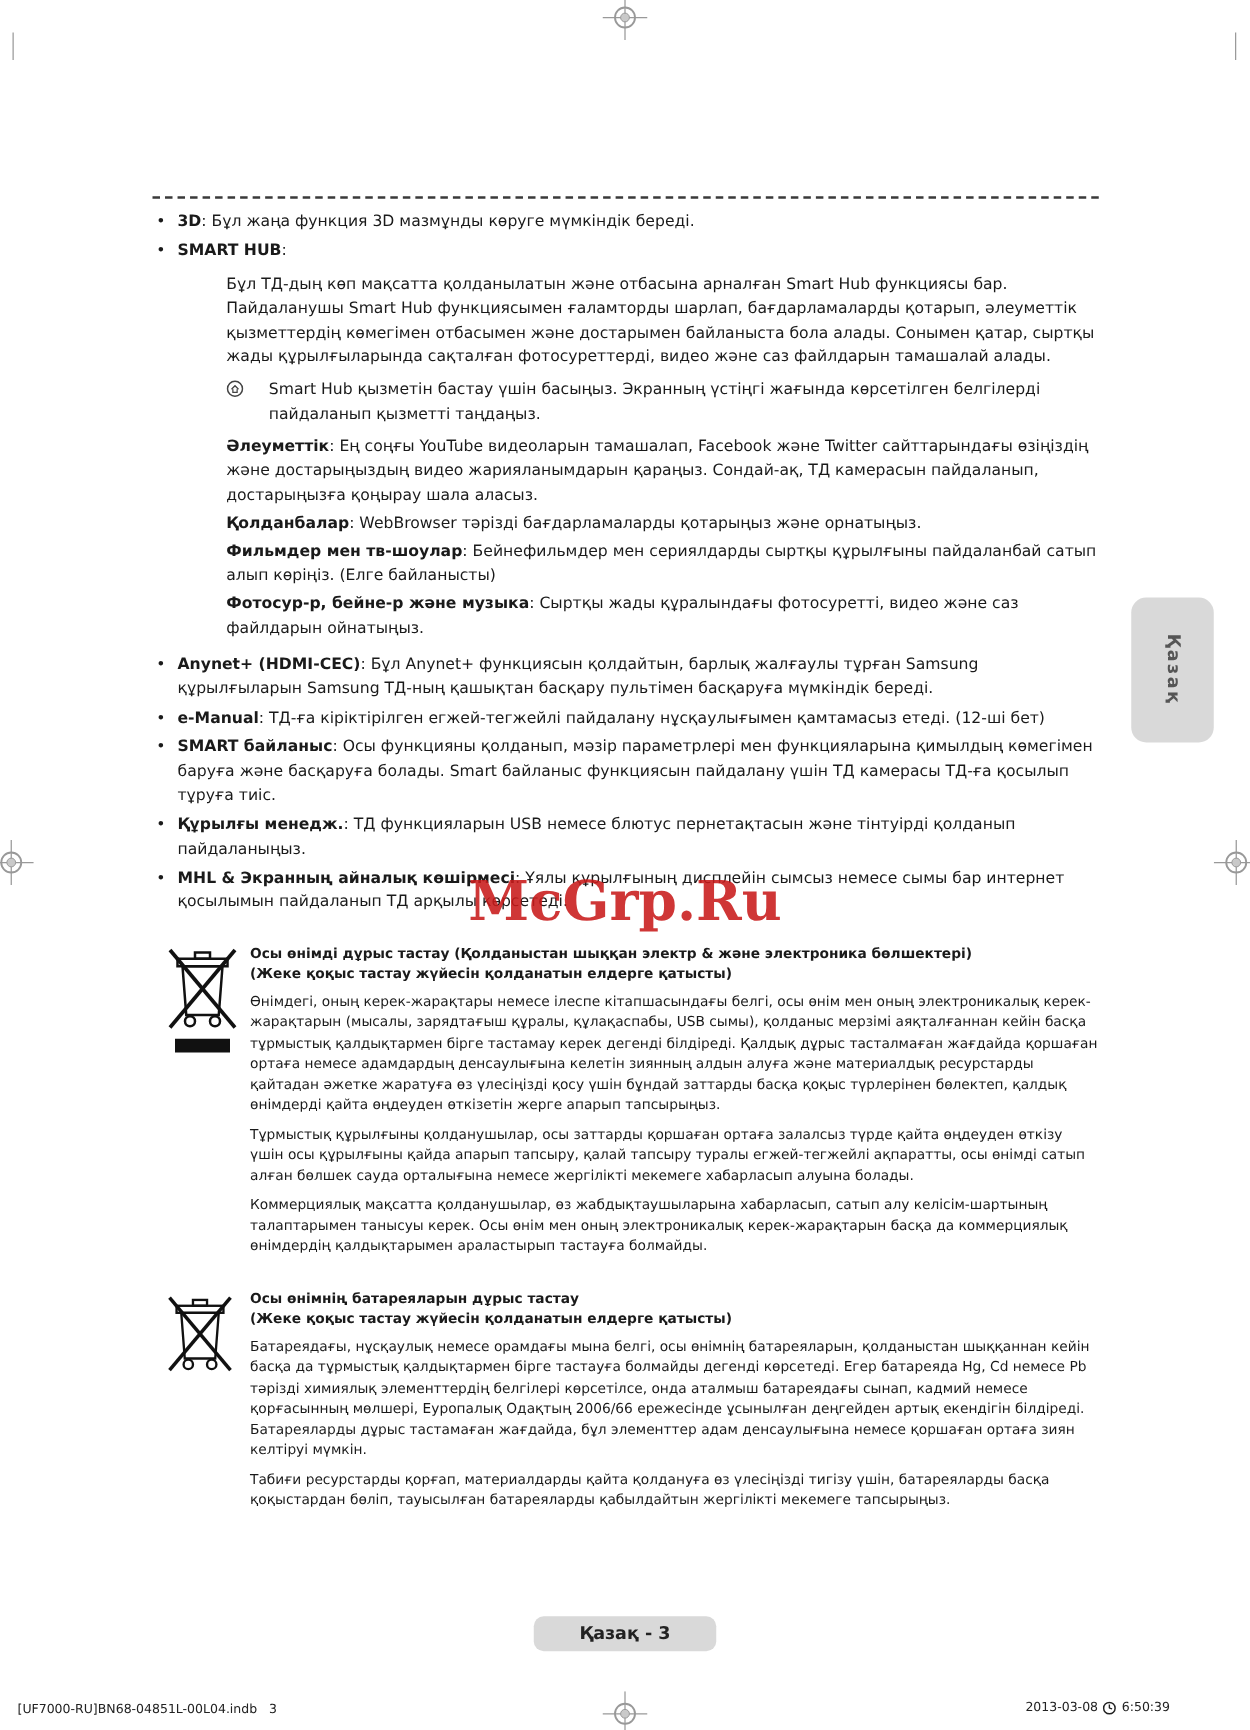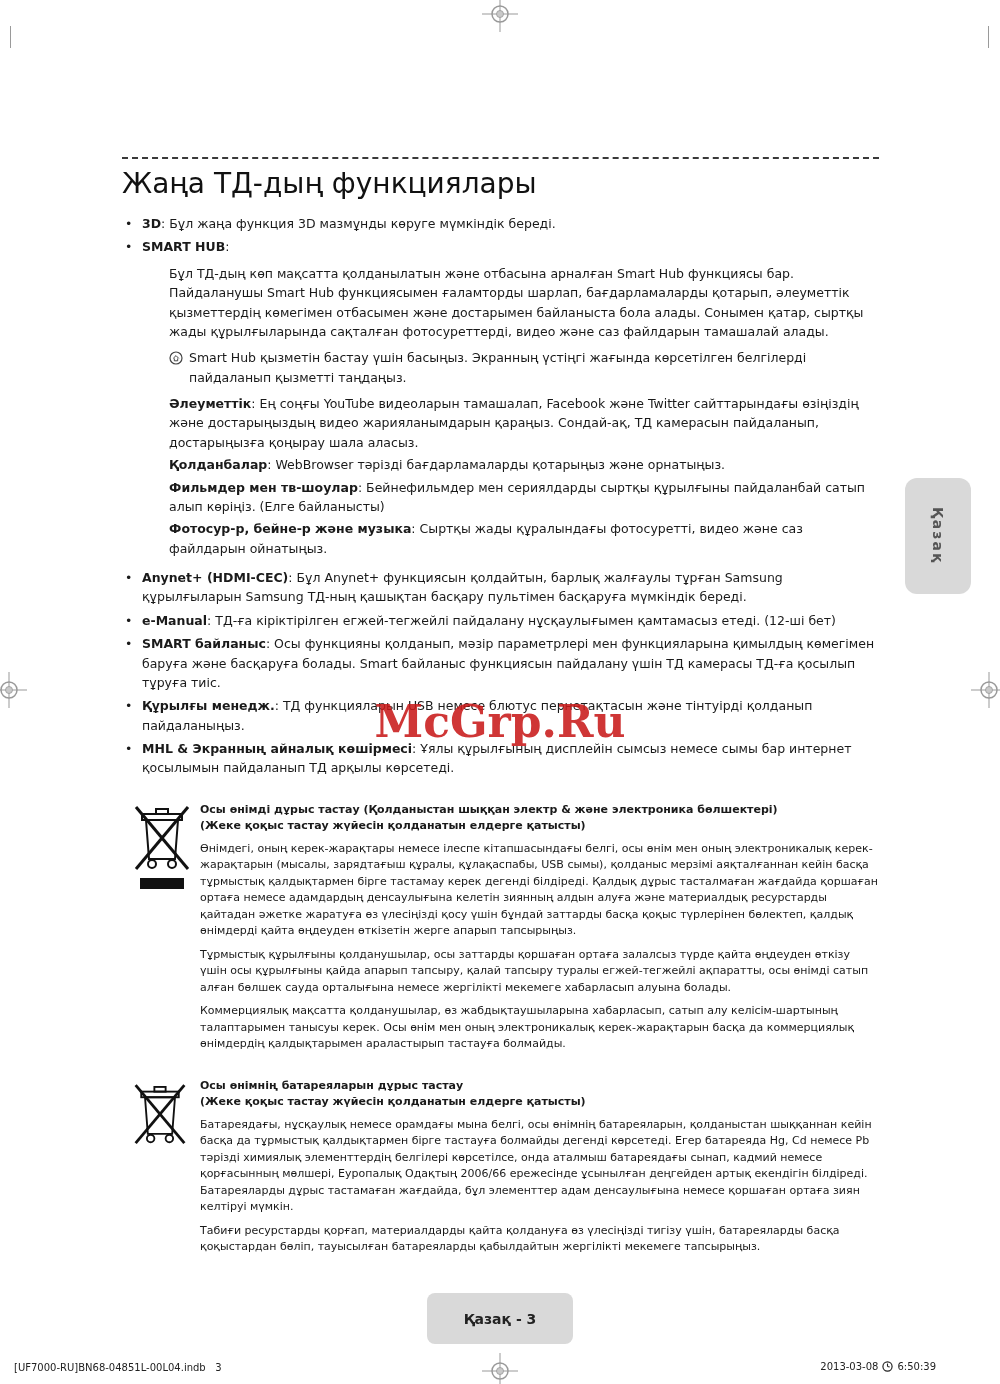--- a/index.html
+++ b/index.html
@@ -18,23 +18,23 @@
     font-size:12.5px;
     line-height:1.55;
   }
   .dashed { border:none; border-top:2px dashed #3a3a3a; margin:19px 0 8px 0; }
   .title { font-size:28px; font-weight:400; color:#111; margin:4px 0 14px 0; }
   .bullets { font-size:12.5px; line-height:1.55; }
   .bullet { display:flex; margin-bottom:4px; }
   .dot { flex:0 0 20px; padding-left:3px; }
   .btext { flex:1; }
   .term { font-weight:bold; }
-  .shub { margin:7px 0 6px 27px; }
+  .shub { margin:7px 0 6px 39px; }
   .shub .para { margin-bottom:7px; }
-  .note { display:flex; gap:6px; margin-bottom:7px; align-items:flex-start; }
+  .note { display:flex; gap:20px; margin-bottom:7px; align-items:flex-start; }
   .shicon { flex:0 0 14px; padding-top:3px; line-height:0; }
   .subitem { margin-bottom:3px; }
   .weee { display:flex; margin-top:24px; padding-left:8px; }
   .weee.battery { margin-top:18px; }
   .weee-icon { flex:0 0 70px; padding-top:2px; line-height:0; }
   .weee-text { flex:1; font-size:11px; line-height:1.5; }
   .weee-text .bold { font-weight:bold; }
   .weee-text .hsp { margin-bottom:6px; }
   .weee-text p { margin-bottom:7px; }
   .side-tab {
@@ -48,21 +48,21 @@
   }
   .watermark {
     position:absolute; left:50%; top:660px; transform:translateX(-50%);
     font-family:"DejaVu Serif", serif;
     font-size:44px; font-weight:bold;
     color:rgba(200,26,26,0.88);
     z-index:5; white-space:nowrap;margin-top:36px;
   }
   .page-pill {
     position:absolute; left:50%; transform:translateX(-50%); top:1293px;
-    width:146px; height:51px; background:#d9d9d9; border-radius:8px;
+    width:146px; height:28px; background:#d9d9d9; border-radius:8px;
     display:flex; align-items:center; justify-content:center;
     font-size:14px; font-weight:bold; color:#222;
   }
   .footer-left {
     position:absolute; left:14px; top:1362px;
     font-size:10px; color:#222; white-space:pre;
   }
   .footer-right {
     position:absolute; right:64px; top:1361px;
     font-size:10px; color:#222;
@@ -109,21 +109,20 @@
       </svg>
   </div>
   <div class="cropline" style="left:10px; top:26px;"></div>
   <div class="cropline" style="left:988px; top:26px;"></div>
 
   <div class="content">
 
 
     <div class="dashed"></div>
 
-    <h1 class="title">Жаңа ТД-дың функциялары</h1>
 
     <div class="bullets">
 
       <div class="bullet">
         <span class="dot">•</span>
         <div class="btext">
           <span class="term">3D</span><span>: Бұл жаңа функция 3D мазмұнды көруге мүмкіндік береді.</span>
         </div>
       </div>
 

